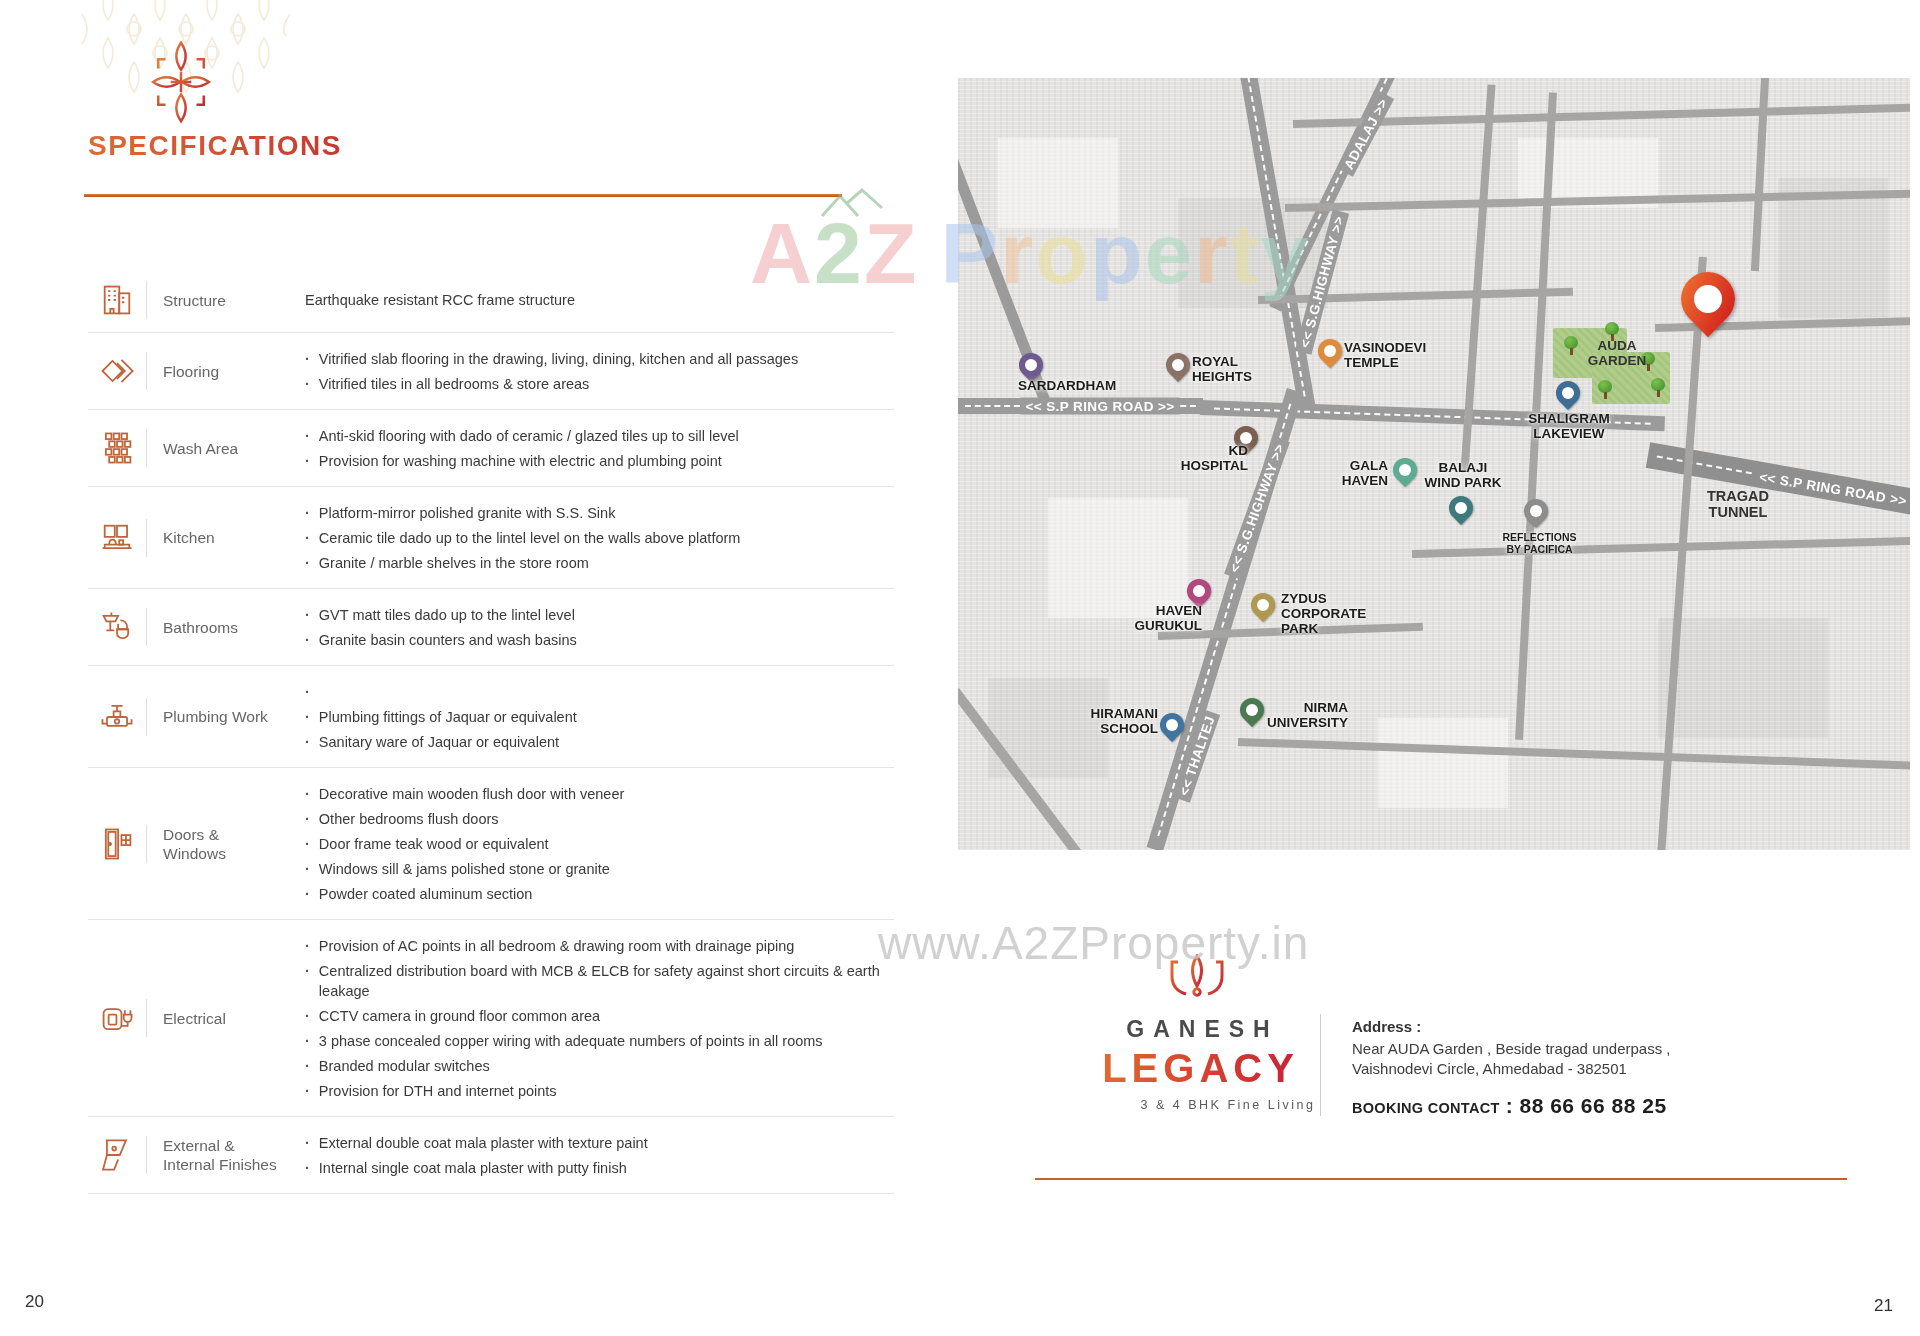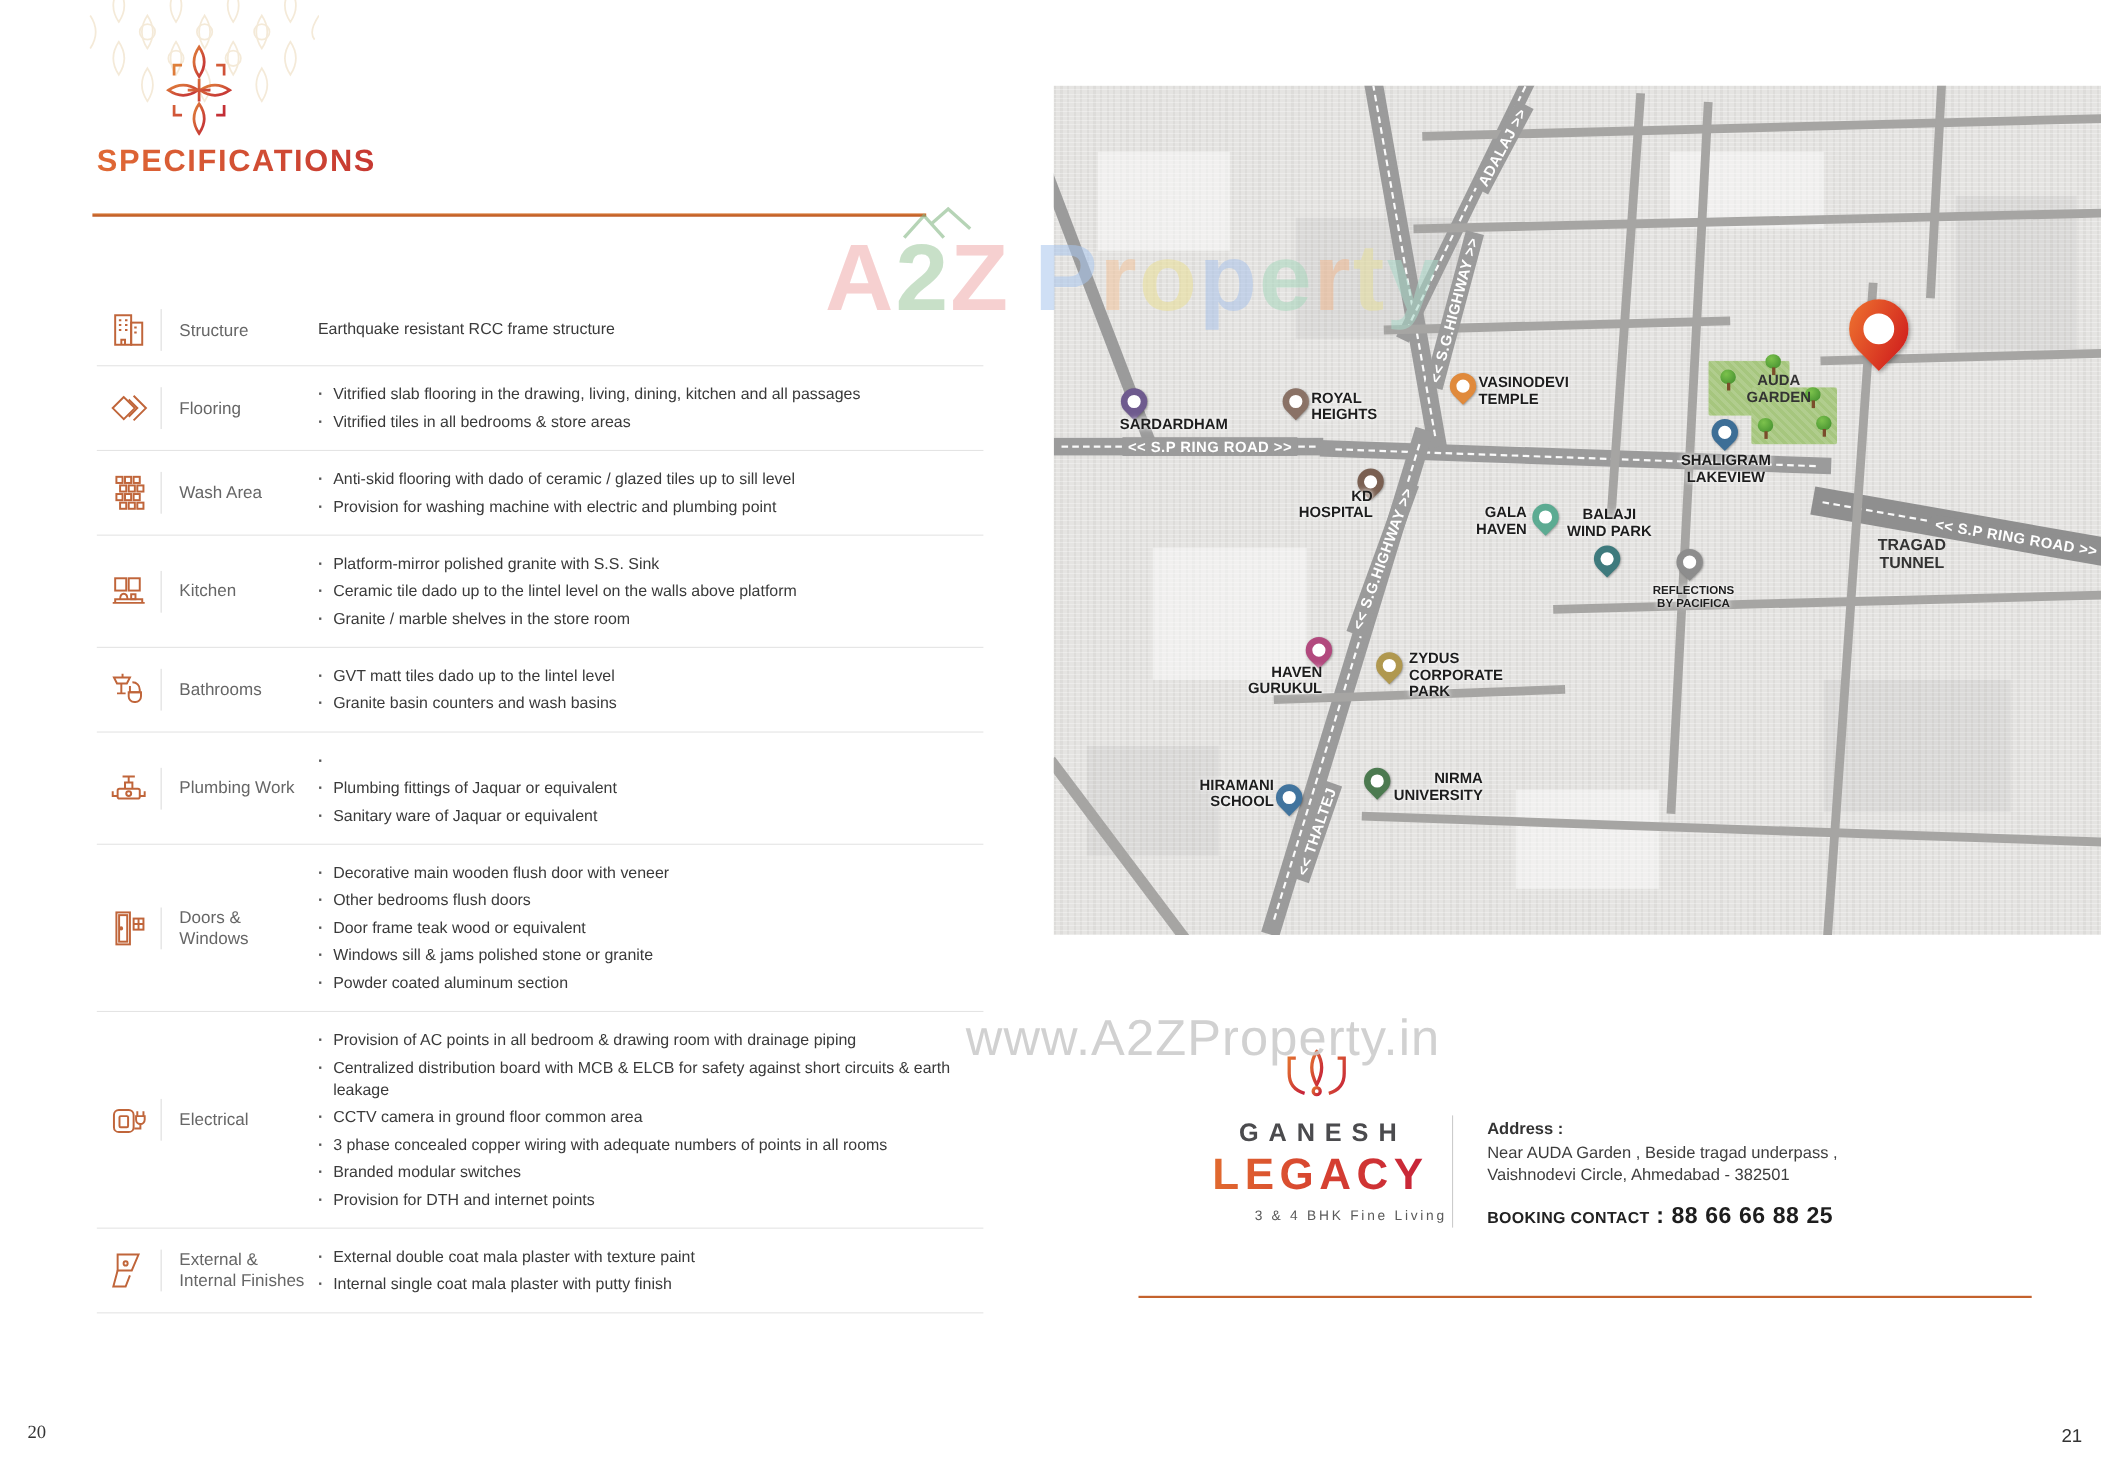--- a/index.html
+++ b/index.html
@@ -13,21 +13,21 @@
       letter-spacing:1.5px;background:linear-gradient(90deg,#e06a35,#c63832);
       -webkit-background-clip:text;background-clip:text;color:transparent;}
   .title-rule{position:absolute;left:84px;top:194px;width:758px;height:3px;
       background:linear-gradient(180deg,#d97b3a,#b8541f);}
 
   #spec-rows{position:absolute;left:88px;top:268px;width:806px;}
   .spec-row{display:flex;align-items:center;padding:13px 0;border-bottom:1px solid #e4e4e4;}
   .spec-icon{flex:0 0 58px;display:flex;justify-content:center;align-items:center;}
   .spec-icon svg{width:38px;height:38px;}
   .cell-rule{flex:0 0 1px;height:38px;background:#ddd;margin-right:16px;}
-  .spec-label{flex:0 0 118px;font-size:15.5px;color:#666;line-height:19px;padding-right:8px;}
+  .spec-label{flex:0 0 118px;font-size:15.5px;color:#666;line-height:19px;padding-right:24px;}
   .spec-items{flex:1;display:flex;flex-direction:column;}
   .spec-item{display:flex;gap:9px;padding:2.5px 0;font-size:14.5px;color:#3a3a3a;line-height:20px;}
   .spec-item .dot{color:#555;font-weight:700;line-height:20px;}
 
   
   #wm-center{position:absolute;left:750px;top:204px;display:flex;z-index:6;opacity:.55;
       font-size:86px;font-weight:700;letter-spacing:2px;pointer-events:none;}
   #wm-center .sp{width:22px;}
   .wm-roof{position:absolute;left:820px;top:188px;z-index:6;opacity:.6;pointer-events:none;}
   .wm-url{position:absolute;left:878px;top:916px;font-size:46px;color:#c9c9c9;opacity:.85;
@@ -78,21 +78,21 @@
       font-size:12.5px;letter-spacing:2.5px;color:#5a5a5a;margin-left:30px;}
   .footer-rule-v{position:absolute;left:1320px;top:1014px;width:1px;height:102px;background:#ccc;}
   .addr-head{position:absolute;left:1352px;top:1018px;font-size:15px;font-weight:700;color:#333;}
   .addr-1{position:absolute;left:1352px;top:1040px;font-size:15px;color:#3d3d3d;}
   .addr-2{position:absolute;left:1352px;top:1060px;font-size:15px;color:#3d3d3d;}
   .booking{position:absolute;left:1352px;top:1094px;display:flex;align-items:baseline;gap:6px;}
   .booking .bl{font-size:14.5px;font-weight:700;color:#222;letter-spacing:.3px;}
   .booking .bn{font-size:21px;font-weight:700;color:#1e1e1e;letter-spacing:.5px;}
   .footer-rule-h{position:absolute;left:1035px;top:1178px;width:812px;height:2px;background:#c4622d;}
   .pageno{position:absolute;font-size:17px;color:#333;}
-  .pageno.left{left:25px;top:1292px;font-family:Liberation Serif, serif;}
+  .pageno.left{left:25px;top:1292px;}
   .pageno.right{left:1874px;top:1296px;}
 </style>
 </head>
 <body>
 
 <div class="page">
 
   <svg class="deco-lattice" width="212" height="122" viewBox="0 0 212 122">
     <g fill="none" stroke="#ecd9ba" stroke-width="1.6">
       <path d="M30 -10 Q40 5 30 20 Q20 5 30 -10z M82 -10 Q92 5 82 20 Q72 5 82 -10z M134 -10 Q144 5 134 20 Q124 5 134 -10z M186 -10 Q196 5 186 20 Q176 5 186 -10z"></path>

